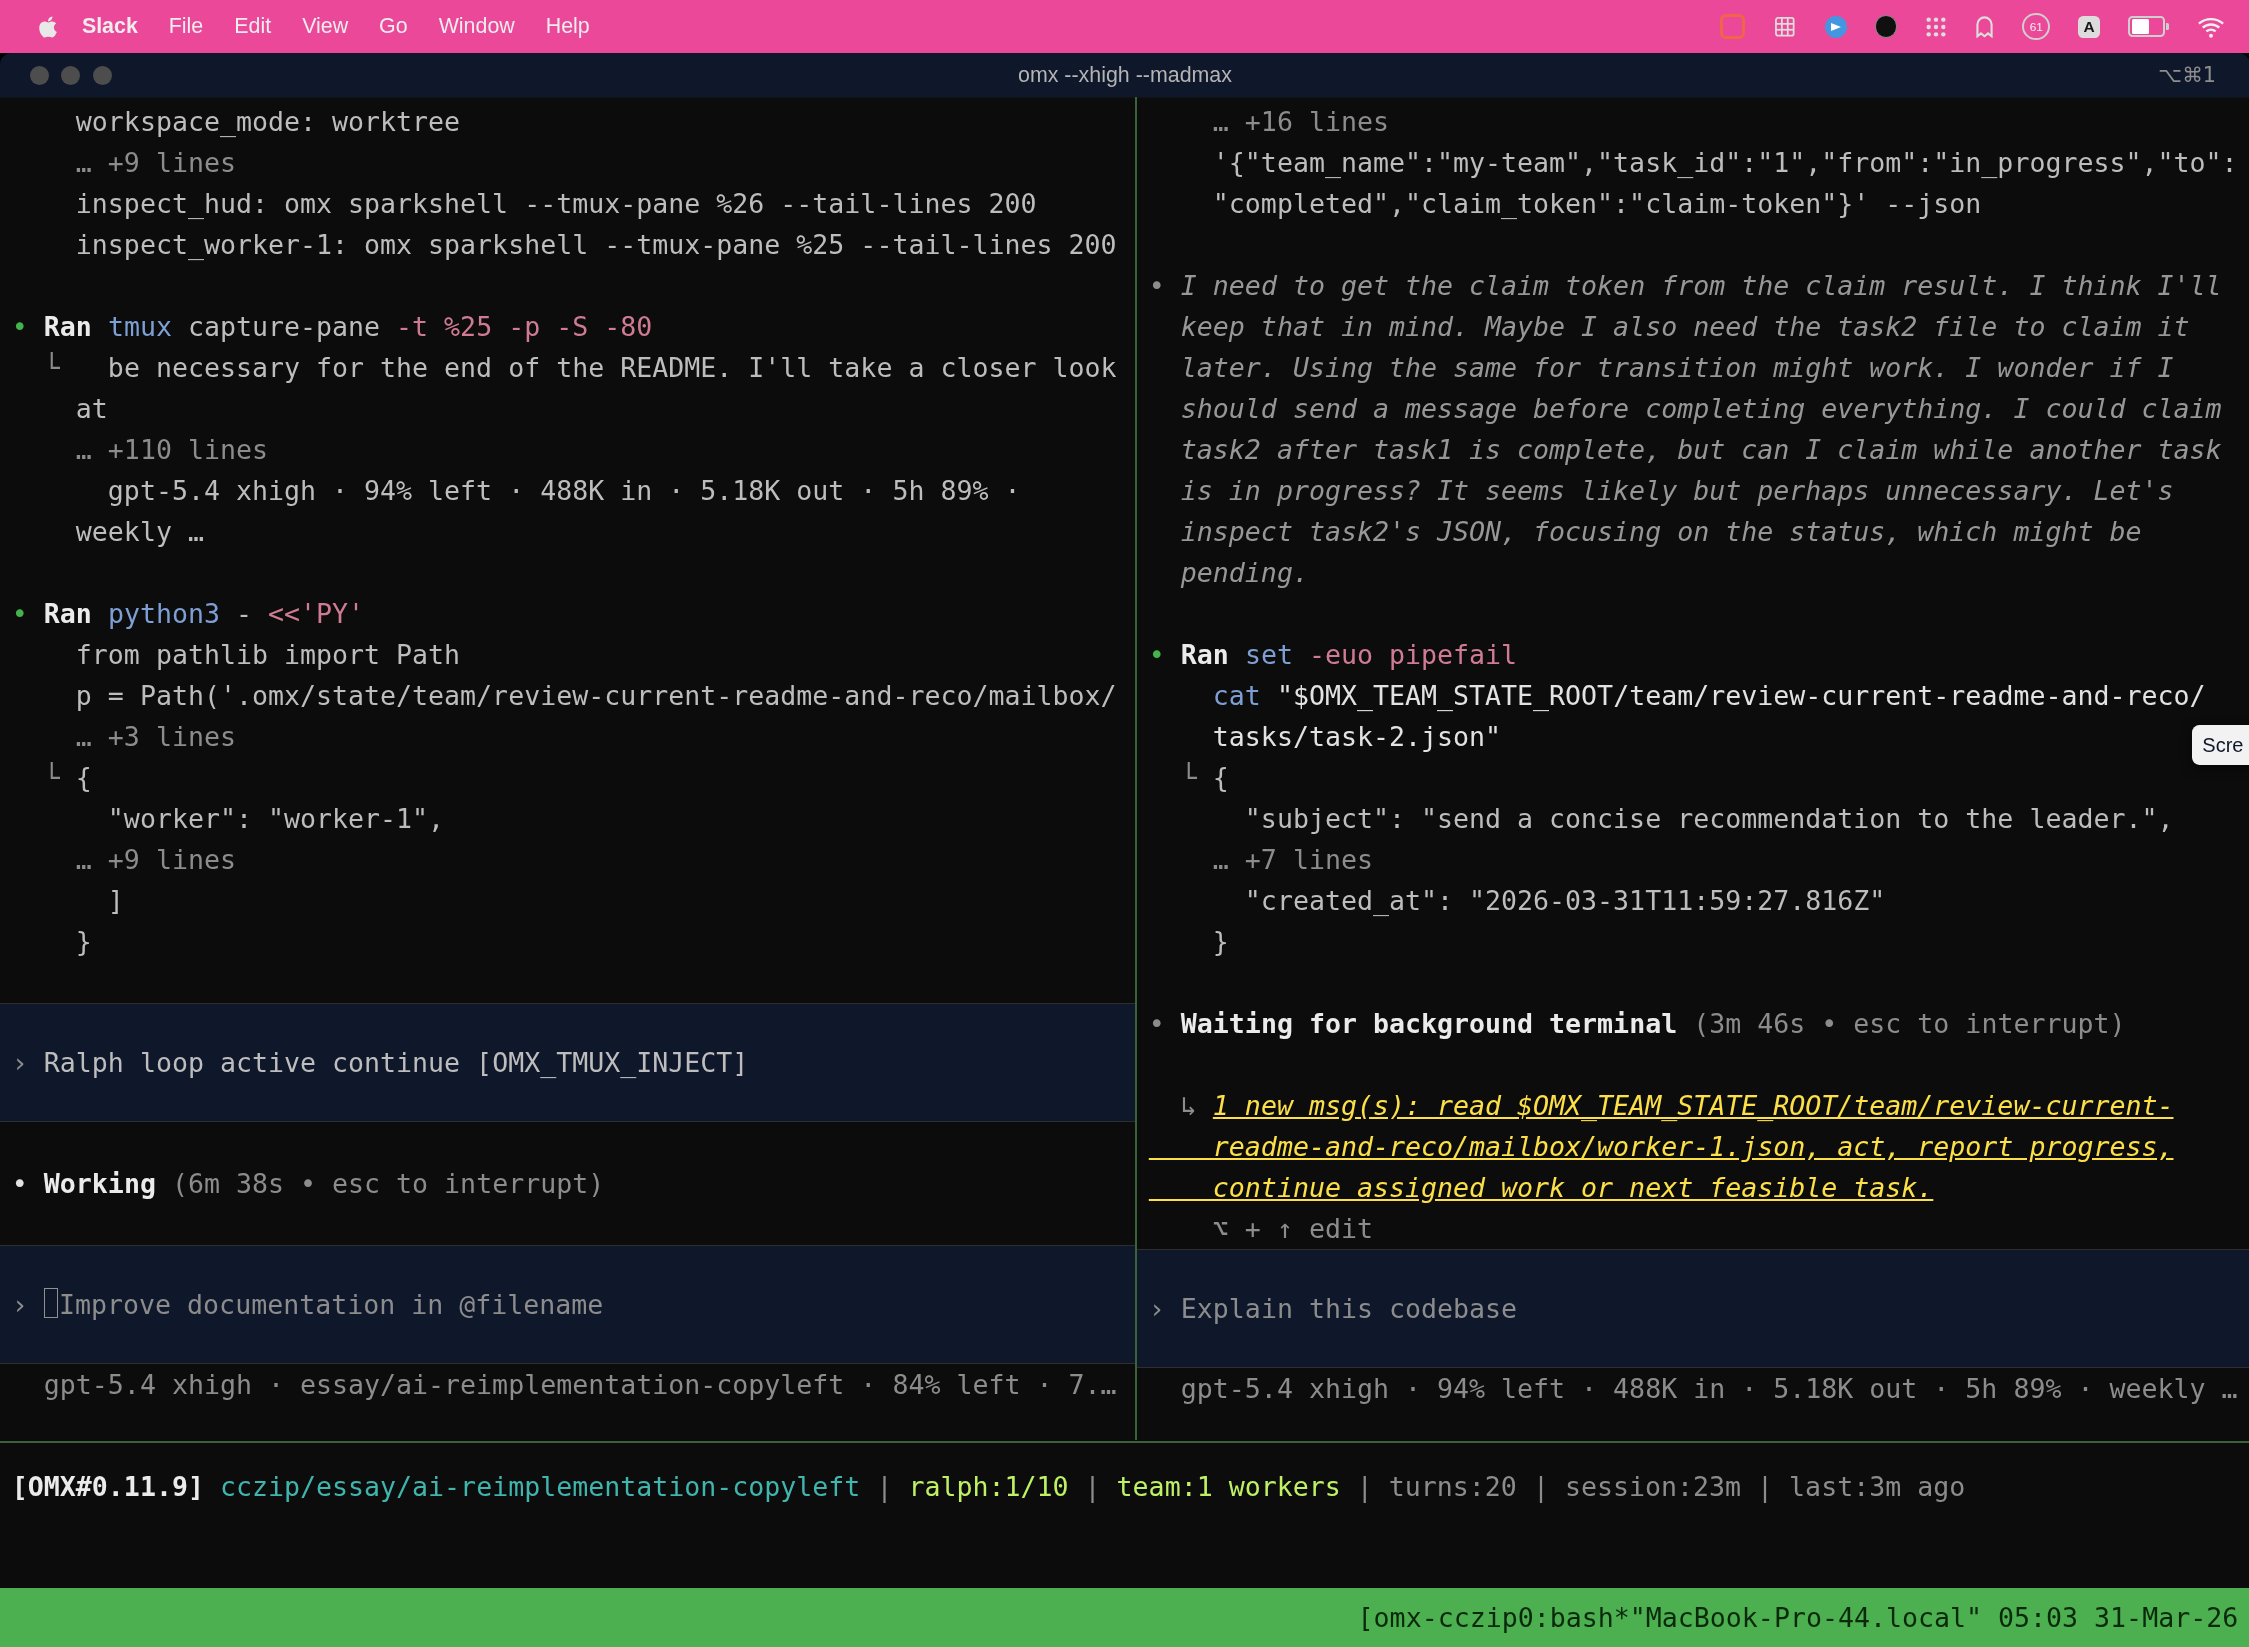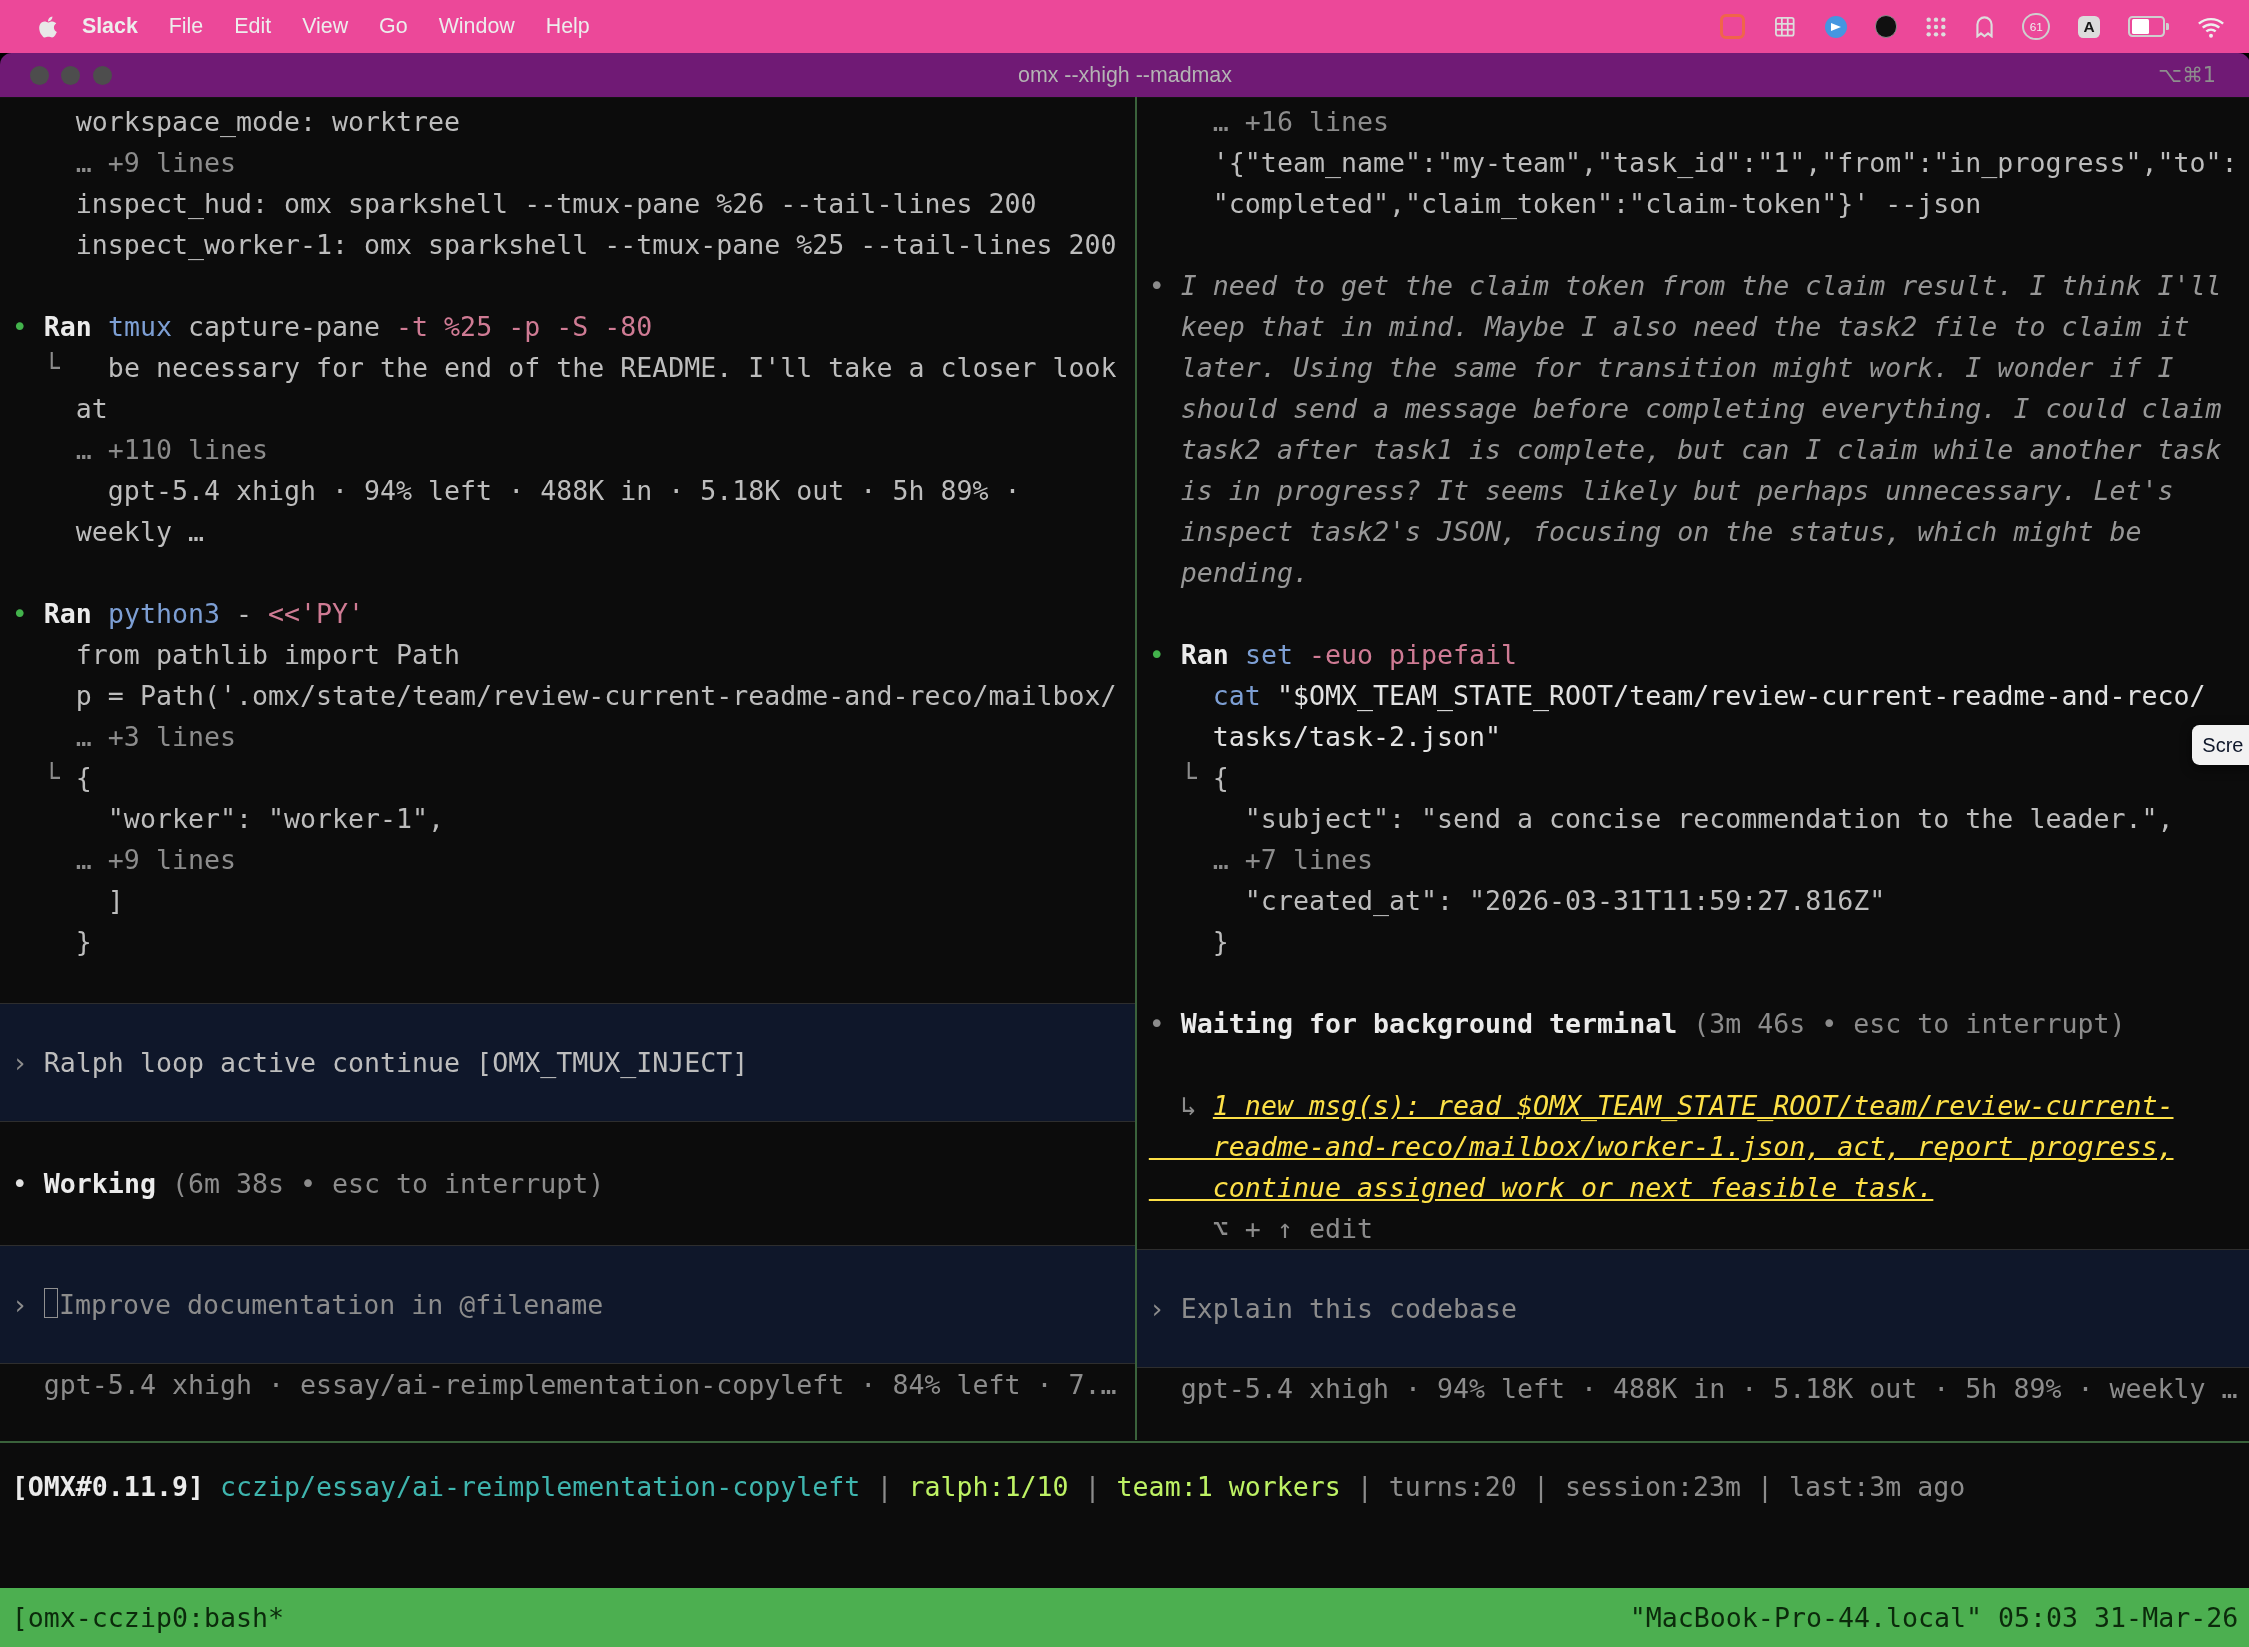--- a/index.html
+++ b/index.html
@@ -24,21 +24,21 @@
   .keyA{width:22px;height:22px;border-radius:5.2px;background:#dcdcdc;color:#161616;font-weight:bold;
     font-size:15.5px;display:flex;align-items:center;justify-content:center;font-family:"Liberation Sans",sans-serif;}
   .battery{display:flex;align-items:center;}
   .battbody{width:29.5px;height:14.8px;border:2.2px solid #cfcfcf;border-radius:4.4px;padding:1.5px;}
   .battfill{width:60%;height:100%;background:#fff;border-radius:1.5px;}
   .batttip{width:3px;height:6.6px;background:#cfcfcf;border-radius:0 1.5px 1.5px 0;margin-left:1.5px;}
 
   
   .window{position:absolute;top:53px;left:0;width:2250px;height:1594px;background:#0c0c0c;
     border-radius:11.8px 11.8px 0 0;}
-  .titlebar{position:absolute;top:0;left:0;width:2250px;height:44px;background:#701a75;
+  .titlebar{position:absolute;top:0;left:0;width:2250px;height:44px;background:#0f172a;
     border-radius:11.8px 11.8px 0 0;border-bottom:1.5px solid #121212;display:flex;align-items:center;
     justify-content:center;font-family:"Liberation Sans",sans-serif;font-size:21.4px;color:#b4b4b4;}
   .lights{position:absolute;left:29.5px;top:12.5px;display:flex;gap:12.5px;}
   .light{width:19px;height:19px;border-radius:50%;background:#4d4d4d;}
   .tbshortcut{position:absolute;right:34px;top:10.3px;color:#8e8e8e;font-size:20.7px;
     font-family:"DejaVu Sans",sans-serif;}
 
   
   .pane{position:absolute;top:44px;height:1343px;overflow:hidden;padding:3.7px 0 0 11.8px;box-sizing:border-box;}
   #left-pane{left:0;width:1135px;}
@@ -58,21 +58,21 @@
   .a{color:#cf7b94;}
   .i{color:#979797;font-style:italic;}
   .ii{color:#fde047;font-style:italic;text-decoration:underline;}
   .cy{color:#3fb5ae;}
   .gr{color:#bef264;}
   .cursor{display:inline-block;width:12.5px;height:28px;border:1.5px solid #909090;vertical-align:-4.4px;margin-right:0.7px;}
 
   
   .hudline{position:absolute;top:1413px;left:11.8px;width:2226px;overflow:hidden;}
   .tmuxbar{position:absolute;bottom:0;left:0;width:2250px;height:59px;background:#4caf50;
-    display:flex;align-items:center;justify-content:space-between;padding:0 11.8px;box-sizing:border-box;
+    display:flex;align-items:center;justify-content:flex-end;padding:0 11.8px;box-sizing:border-box;
     font-size:26.6px;color:#0b2a0b;white-space:pre;}
 
   
   .shotpopup{position:absolute;top:725px;left:2192px;width:58px;height:40px;background:#f2f2f2;
     border-radius:7.4px 0 0 7.4px;color:#0f172a;font-family:"Liberation Sans",sans-serif;font-size:20px;
     line-height:40px;padding-left:10.3px;box-shadow:0 3px 10.3px rgba(0,0,0,.6);box-sizing:border-box;
     overflow:hidden;z-index:20;}
 </style>
 </head>
 <body>

